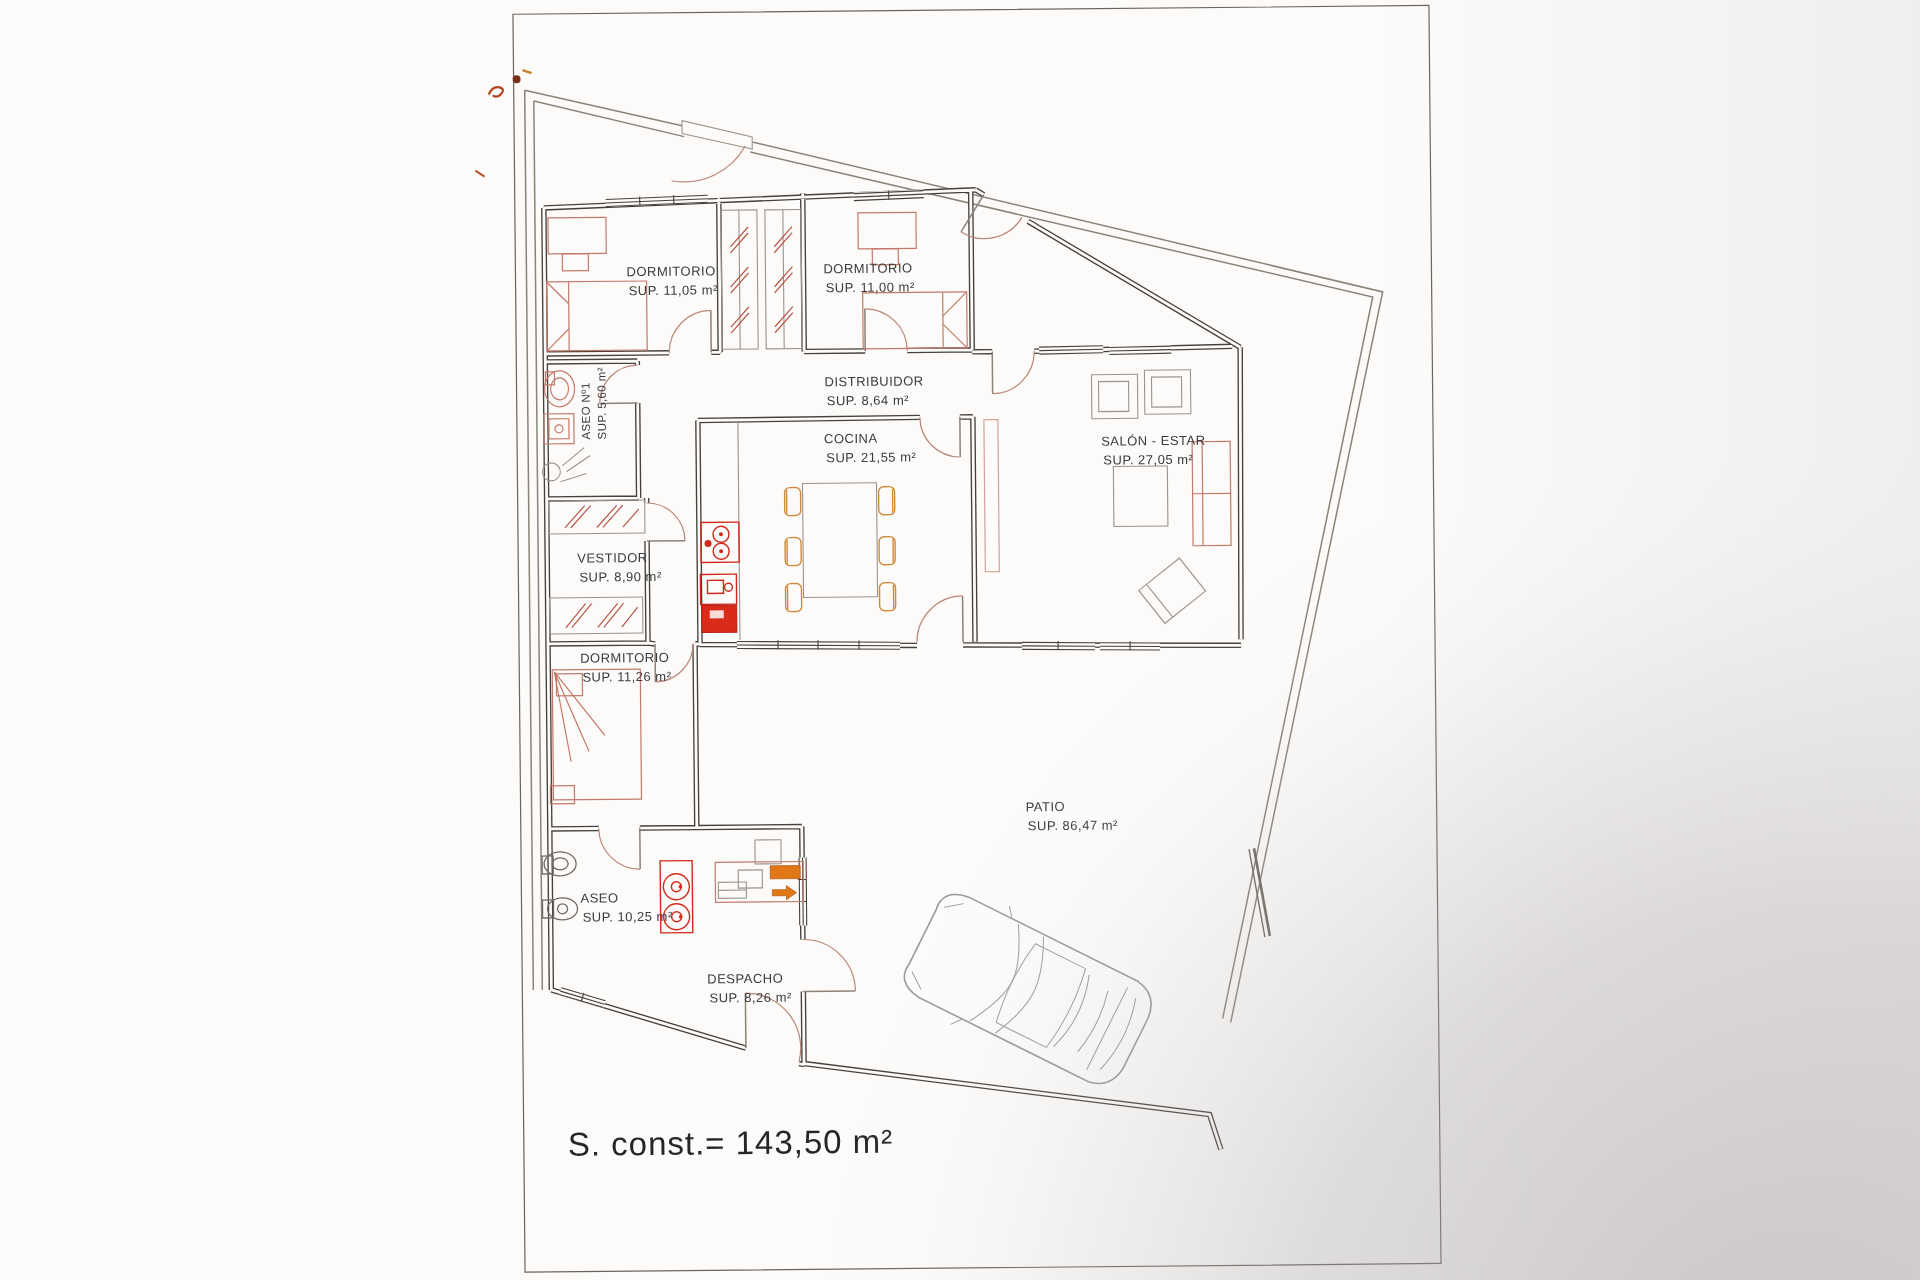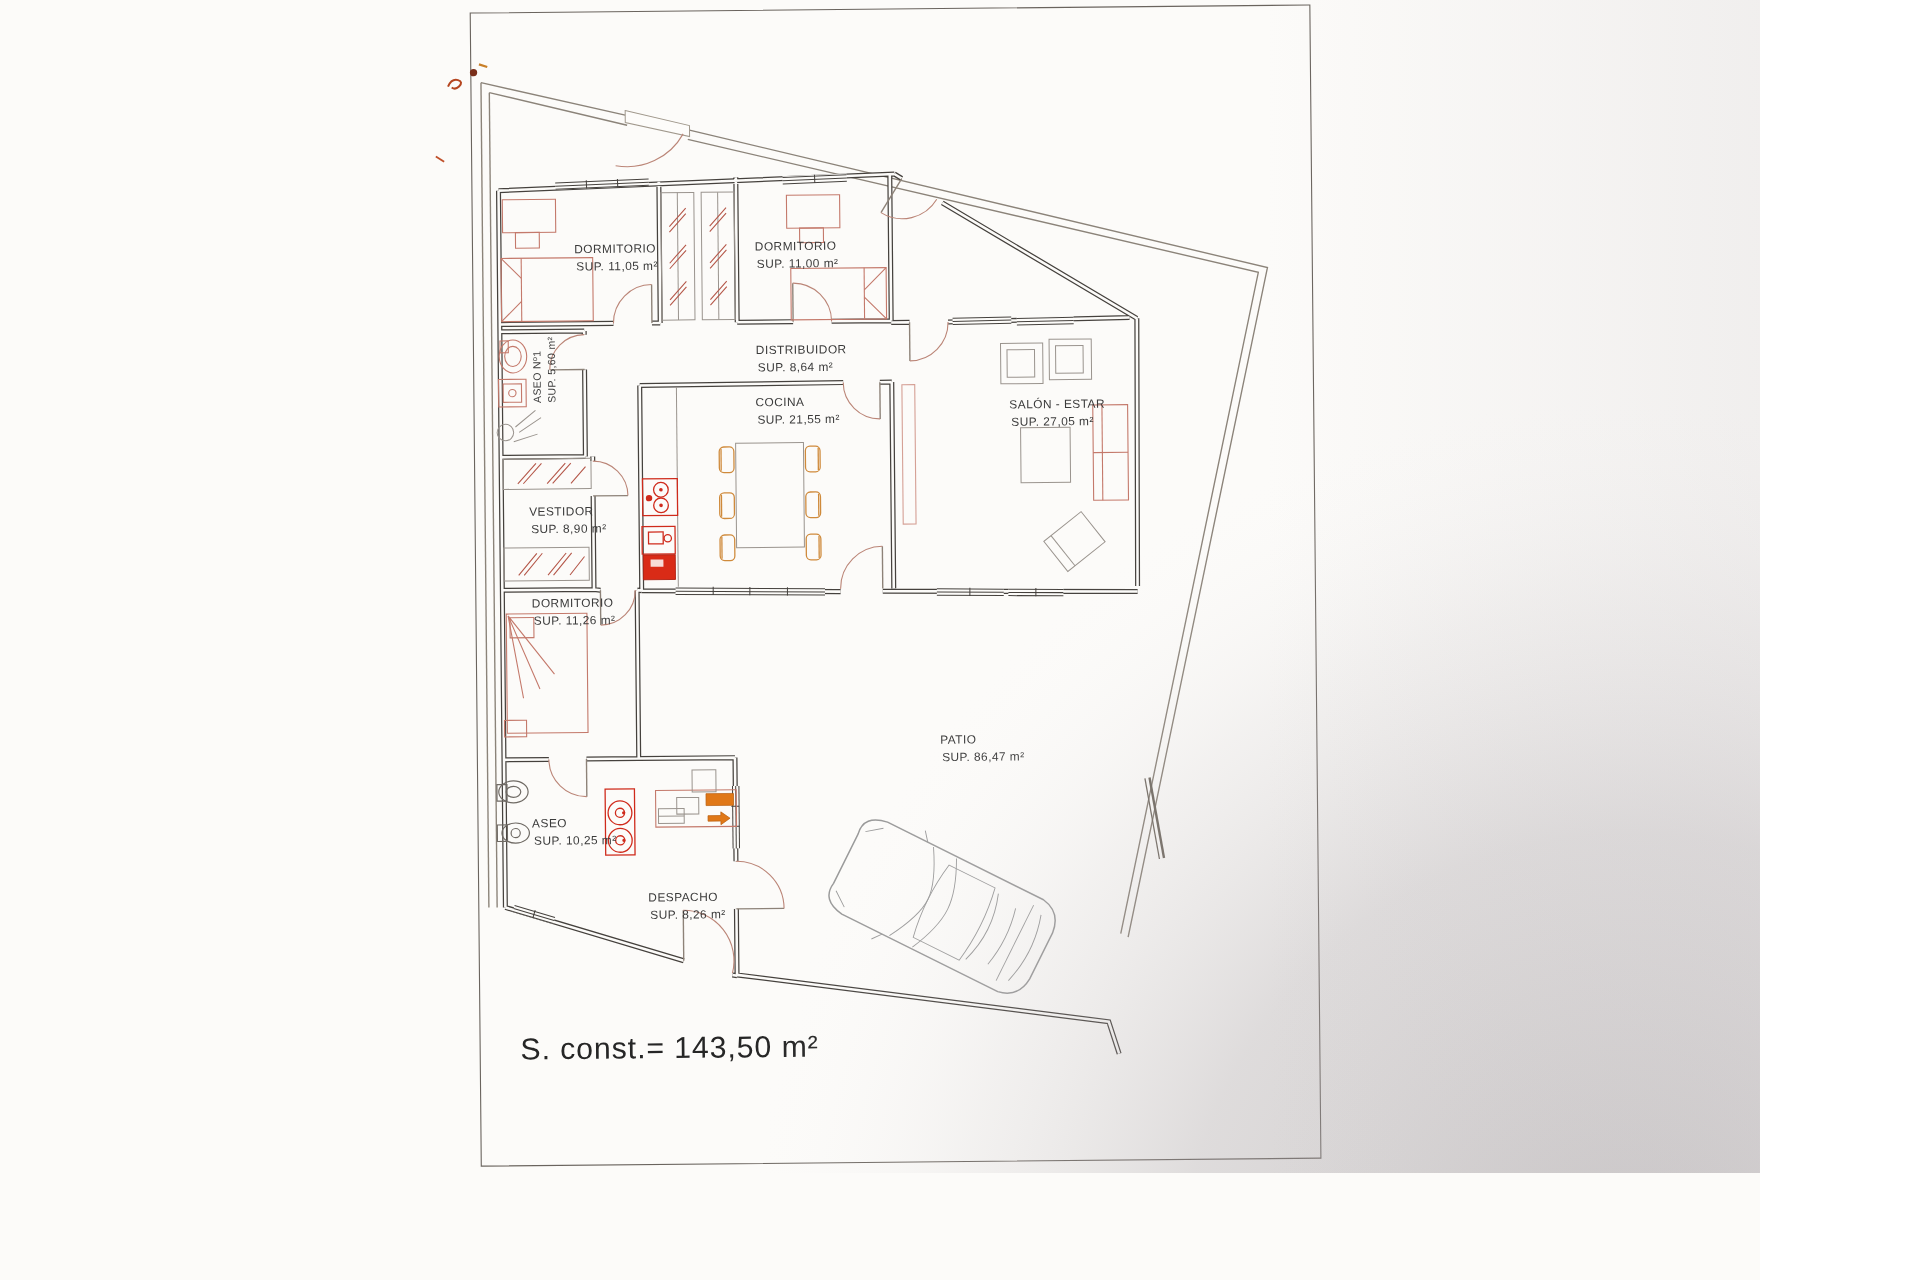--- a/index.html
+++ b/index.html
@@ -1,16 +1,16 @@
 <!DOCTYPE html>
 <html><head>
 <meta charset="utf-8">
 <style>
   html,body{margin:0;padding:0;background:#ffffff;}
-  .canvas{position:relative;width:1760px;height:1280px;background:#fcfbf9;overflow:hidden;
+  .canvas{position:relative;width:1920px;height:1280px;background:#fcfbf9;overflow:hidden;
           font-family:"Liberation Sans",sans-serif;}
   svg{position:absolute;inset:0;}
   
   .wo{stroke:#45413d;stroke-width:5.5;fill:none;stroke-linecap:butt;stroke-linejoin:miter;}
   .wi{stroke:#fcfbf9;stroke-width:2.8;fill:none;stroke-linecap:butt;stroke-linejoin:miter;}
   .bnd{stroke:#8b8379;stroke-width:1.5;fill:none;}
   .frame{stroke:#6a645e;stroke-width:1.2;fill:none;}
   .arc{stroke:#bb8577;stroke-width:1.2;fill:none;}
   .leaf{stroke:#8d8278;stroke-width:1.5;fill:none;}
   .furn{stroke:#c4796b;stroke-width:1.2;fill:none;}

